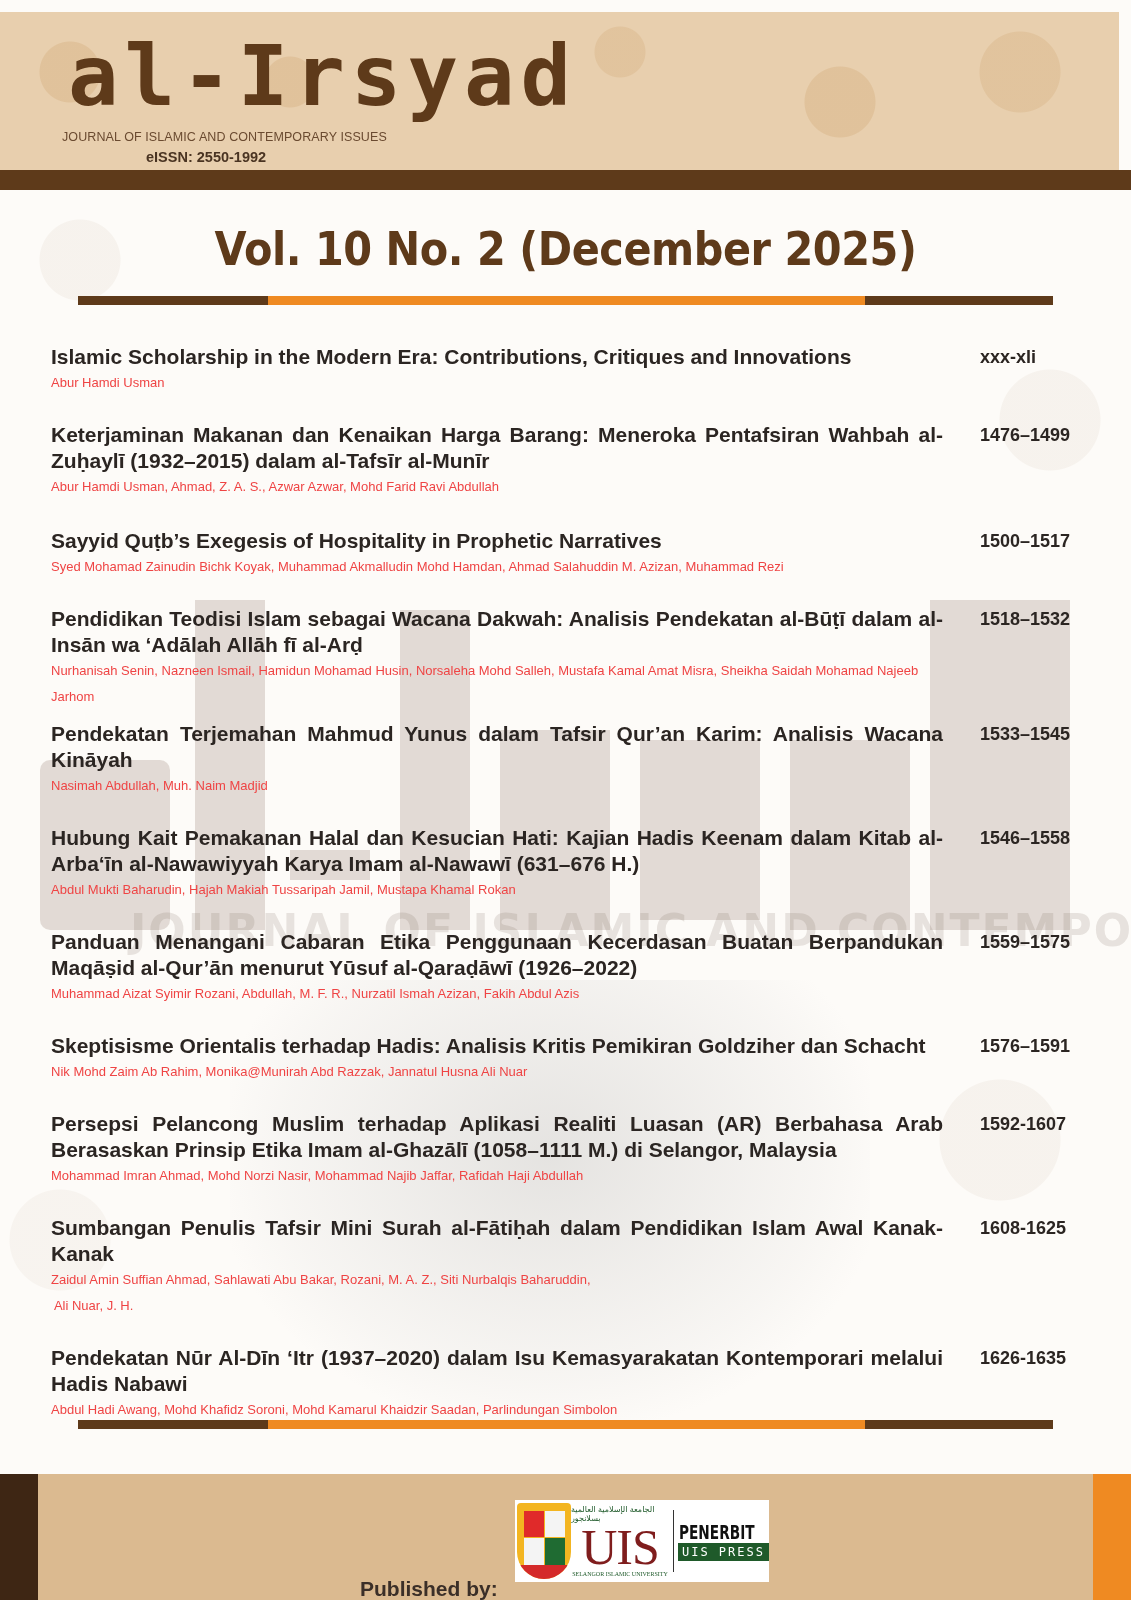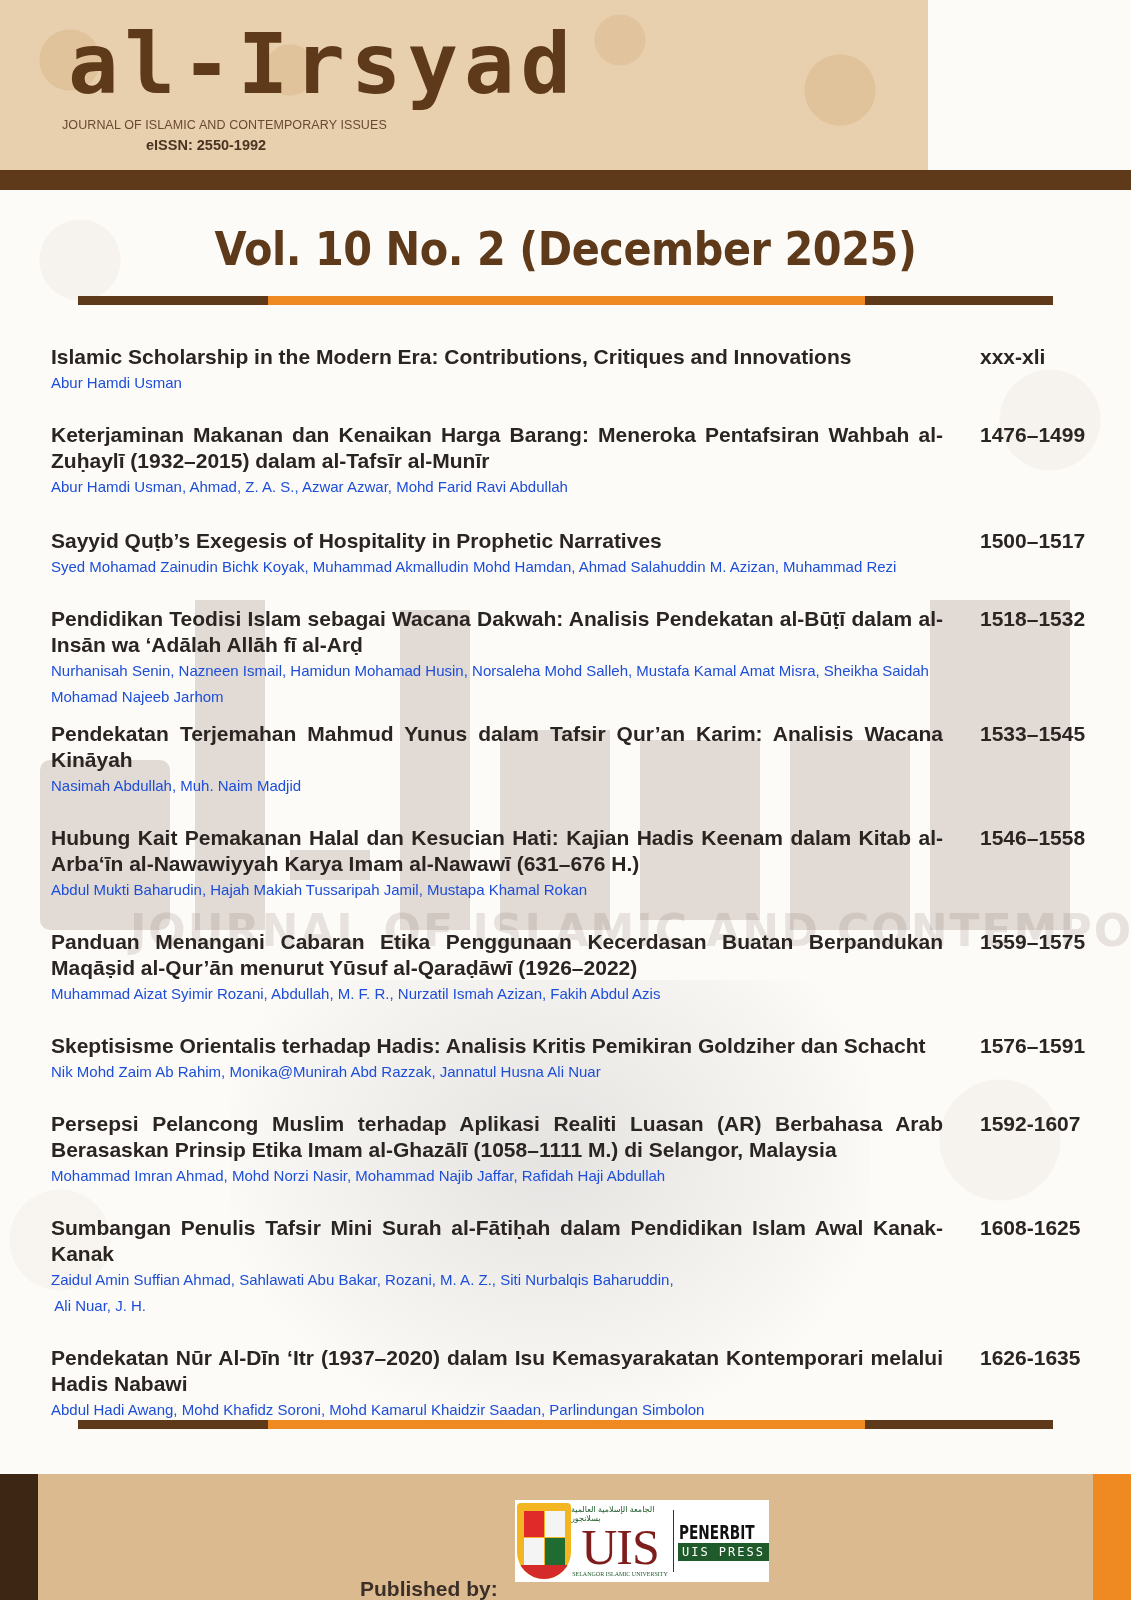--- a/index.html
+++ b/index.html
@@ -30,21 +30,21 @@
     pointer-events: none;
   }
   .portrait {
     position: absolute; left: 230px; top: 980px; width: 640px; height: 440px;
     background: radial-gradient(ellipse at 50% 40%, rgba(120,120,120,0.18), rgba(180,180,180,0.08) 60%, transparent 75%);
     pointer-events: none;
   }
 
   
   .header {
-    position: absolute; left: 0; top: 0; width: 928px; height: 170px;
+    position: absolute; left: 0; top: 12px; width: 1119px; height: 170px;
     background: #e8cfae;
     background-image:
       radial-gradient(circle at 70px 60px, rgba(210,170,120,0.35) 0 30px, transparent 31px),
       radial-gradient(circle at 290px 70px, rgba(210,170,120,0.35) 0 25px, transparent 26px),
       radial-gradient(circle at 840px 90px, rgba(210,170,120,0.35) 0 35px, transparent 36px),
       radial-gradient(circle at 1020px 60px, rgba(210,170,120,0.30) 0 40px, transparent 41px),
       radial-gradient(circle at 620px 40px, rgba(210,170,120,0.30) 0 25px, transparent 26px);
   }
   .header-band {
     position: absolute; left: 0; top: 170px; width: 1131px; height: 20px;
@@ -80,25 +80,25 @@
   .divider .d3 { width: 188px; background: #5e3a1a; }
 
   
   .toc { position: absolute; left: 51px; top: 344px; width: 1020px; }
   .entry { position: relative; width: 1020px; }
   .entry .title {
     width: 892px; font-weight: bold; font-size: 21px; line-height: 26px;
     color: #2b2522; text-align: justify; text-align-last: left;
   }
   .entry .authors {
-    width: 892px; font-size: 15px; line-height: 26px; color: #1d4ed8;
+    width: 892px; font-size: 13px; line-height: 26px; color: #ef4444;
   }
   .entry .pages {
     position: absolute; left: 929px; top: 0; font-weight: bold;
-    font-size: 21px; line-height: 26px; color: #2b2522; white-space: nowrap;
+    font-size: 18px; line-height: 26px; color: #2b2522; white-space: nowrap;
   }
 
   
   .footer {
     position: absolute; left: 0; top: 1474px; width: 1131px; height: 126px;
     background: #dbba90;
   }
   .footer-left { position: absolute; left: 0; top: 0; width: 38px; height: 126px; background: #3e2614; }
   .footer-right { position: absolute; right: 0; top: 0; width: 38px; height: 126px; background: #ef8a22; }
   .published {

